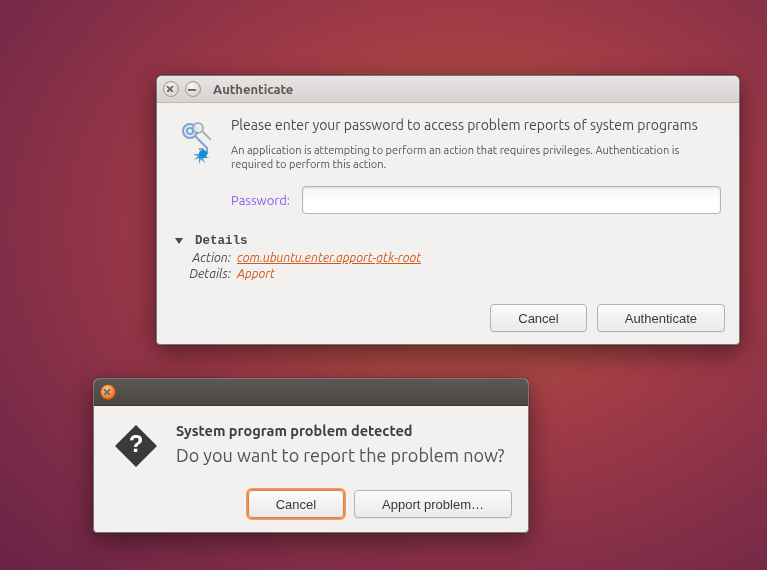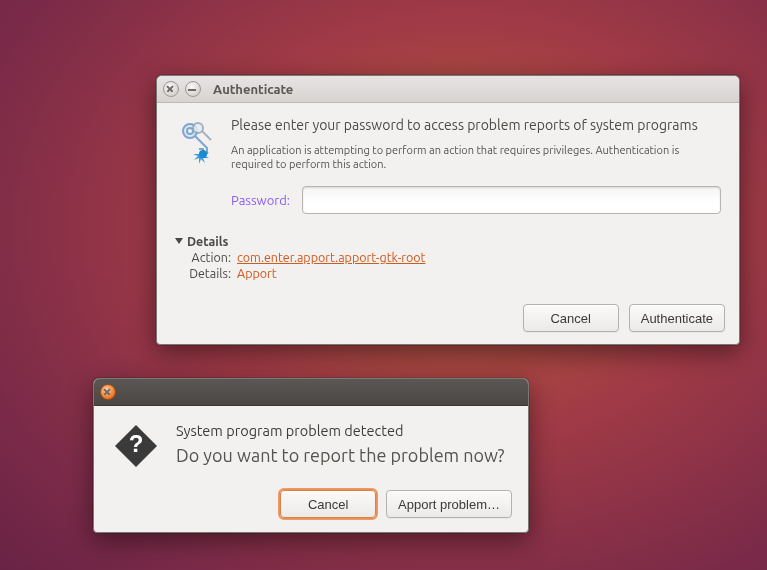--- a/index.html
+++ b/index.html
@@ -137,50 +137,52 @@
 
   .details-block {
     margin-top: 18px;
     font-size: 12.5px;
     color: #4c4a47;
   }
   .details-toggle {
     font-weight: 700;
     display: inline-flex;
     align-items: center;
-    gap: 4px;
+    gap: 12px;
     cursor: pointer;
+    font-family: Liberation Mono, monospace;
   }
   .disclosure-tri {
     width: 0; height: 0;
     border-left: 4px solid transparent;
     border-right: 4px solid transparent;
     border-top: 6px solid #4a4845;
   }
   .kv-grid {
     margin-top: 2px;
     display: grid;
     grid-template-columns: 56px auto;
     row-gap: 2px;
     column-gap: 6px;
+    font-style: italic;
   }
   .kv-key { text-align: right; color: #4c4a47; }
   .kv-link { color: #d15a1e; text-decoration: underline; cursor: pointer; }
   .kv-val  { color: #d15a1e; }
 
   .button-row {
     display: flex;
     justify-content: flex-end;
     gap: 10px;
     padding: 10px 14px 12px;
   }
   button.gtk {
     min-width: 96px;
     height: 28px;
-    padding: 0 11px;
+    padding: 0 27px;
     font-size: 13px;
     color: #3c3a37;
     border: 1px solid #b3b0ad;
     border-radius: 4px;
     background: linear-gradient(#fafaf9, #eceae8);
     box-shadow: inset 0 1px 0 #ffffff, 0 1px 0 rgba(0,0,0,0.04);
     cursor: pointer;
   }
   button.gtk.focus-ring {
     outline: 2px solid rgba(233,125,56,0.75);
@@ -202,21 +204,21 @@
   .apport-body {
     display: flex;
     gap: 14px;
     padding: 16px 18px 6px 18px;
   }
   .q-icon-wrap {
     width: 50px; flex-shrink: 0;
   }
   .apport-text-col { flex: 1; }
   .apport-heading {
-    font-weight: 400;
+    font-weight: 700;
     font-size: 14.5px;
     color: #3f3d3a;
     margin-bottom: 6px;
   }
   .apport-desc {
     font-size: 18px;
     color: #555350;
   }
   .apport-buttons {
     display: flex;
@@ -266,21 +268,21 @@
         </div>
       </div>
 
       <div class="details-block">
         <div class="details-toggle">
           <span class="disclosure-tri"></span>
           <span>Details</span>
         </div>
         <div class="kv-grid">
           <span class="kv-key">Action:</span>
-          <span class="kv-link">com.enter.apport.apport-gtk-root</span>
+          <span class="kv-link">com.ubuntu.enter.apport-gtk-root</span>
           <span class="kv-key">Details:</span>
           <span class="kv-val">Apport</span>
         </div>
       </div>
     </div>
 
     <div class="button-row">
       <button class="gtk">Cancel</button>
       <button class="gtk">Authenticate</button>
     </div>

